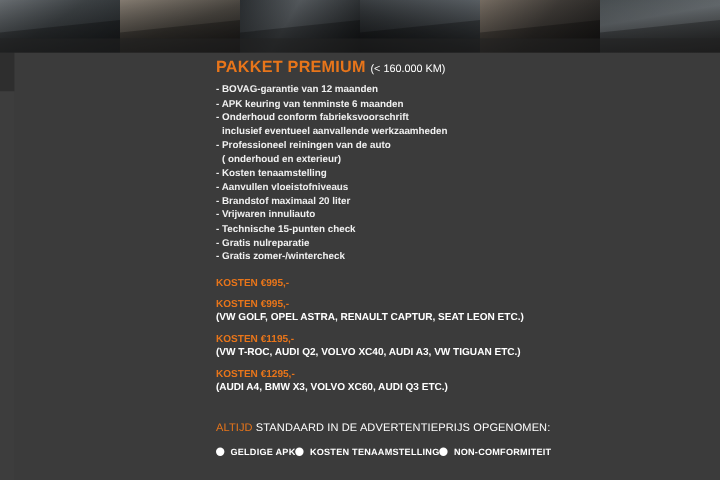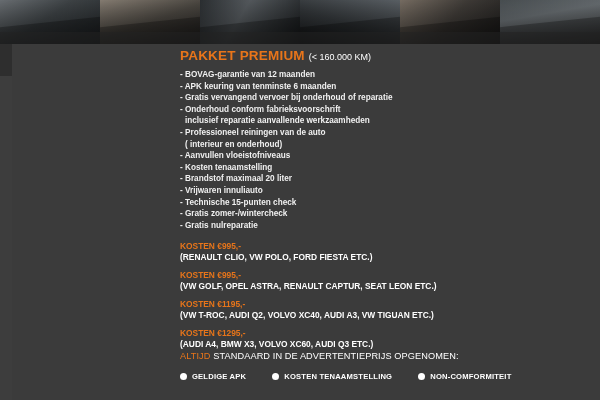--- a/index.html
+++ b/index.html
@@ -146,21 +146,20 @@
     color: #e8751a;
     font-size: 9.2px;
     font-weight: normal;
     letter-spacing: .1px;
     margin-top: 31px;
   }
   .footer-title .white { color: #ffffff; }
   .footer-items {
     margin-top: 11px;
     display: flex;
-    gap: 26px;
   }
   .footer-item {
     display: flex;
     align-items: center;
     gap: 5px;
   }
   .dot {
     width: 7px; height: 7px;
     border-radius: 50%;
     background: #ffffff;
@@ -206,38 +205,36 @@
 
     <div class="card">
       <div class="pakket-title">
         <span>PAKKET PREMIUM</span>
         <span class="sub">(&lt; 160.000 KM)</span>
       </div>
 
       <ul class="bullets">
         <li>- BOVAG-garantie van 12 maanden</li>
         <li>- APK keuring van tenminste 6 maanden</li>
-        <li>- Gratis vervangend vervoer bij onderhoud of reparatie</li>
         <li>- Onderhoud conform fabrieksvoorschrift</li>
-        <li class="indent">inclusief reparatie aanvallende werkzaamheden</li>
+        <li class="indent">inclusief eventueel aanvallende werkzaamheden</li>
         <li>- Professioneel reiningen van de auto</li>
-        <li class="indent">( interieur en onderhoud)</li>
+        <li class="indent">( onderhoud en exterieur)</li>
+        <li>- Kosten tenaamstelling</li>
         <li>- Aanvullen vloeistofniveaus</li>
-        <li>- Kosten tenaamstelling</li>
         <li>- Brandstof maximaal 20 liter</li>
         <li>- Vrijwaren innuliauto</li>
         <li>- Technische 15-punten check</li>
+        <li>- Gratis nulreparatie</li>
         <li>- Gratis zomer-/wintercheck</li>
-        <li>- Gratis nulreparatie</li>
       </ul>
 
       <div class="prices">
         <div class="price-block">
           <div class="price-label">KOSTEN €995,-</div>
-          <div class="price-models">(RENAULT CLIO, VW POLO, FORD FIESTA ETC.)</div>
         </div>
         <div class="price-block">
           <div class="price-label">KOSTEN €995,-</div>
           <div class="price-models">(VW GOLF, OPEL ASTRA, RENAULT CAPTUR, SEAT LEON ETC.)</div>
         </div>
         <div class="price-block">
           <div class="price-label">KOSTEN €1195,-</div>
           <div class="price-models">(VW T-ROC, AUDI Q2, VOLVO XC40, AUDI A3, VW TIGUAN ETC.)</div>
         </div>
         <div class="price-block">

